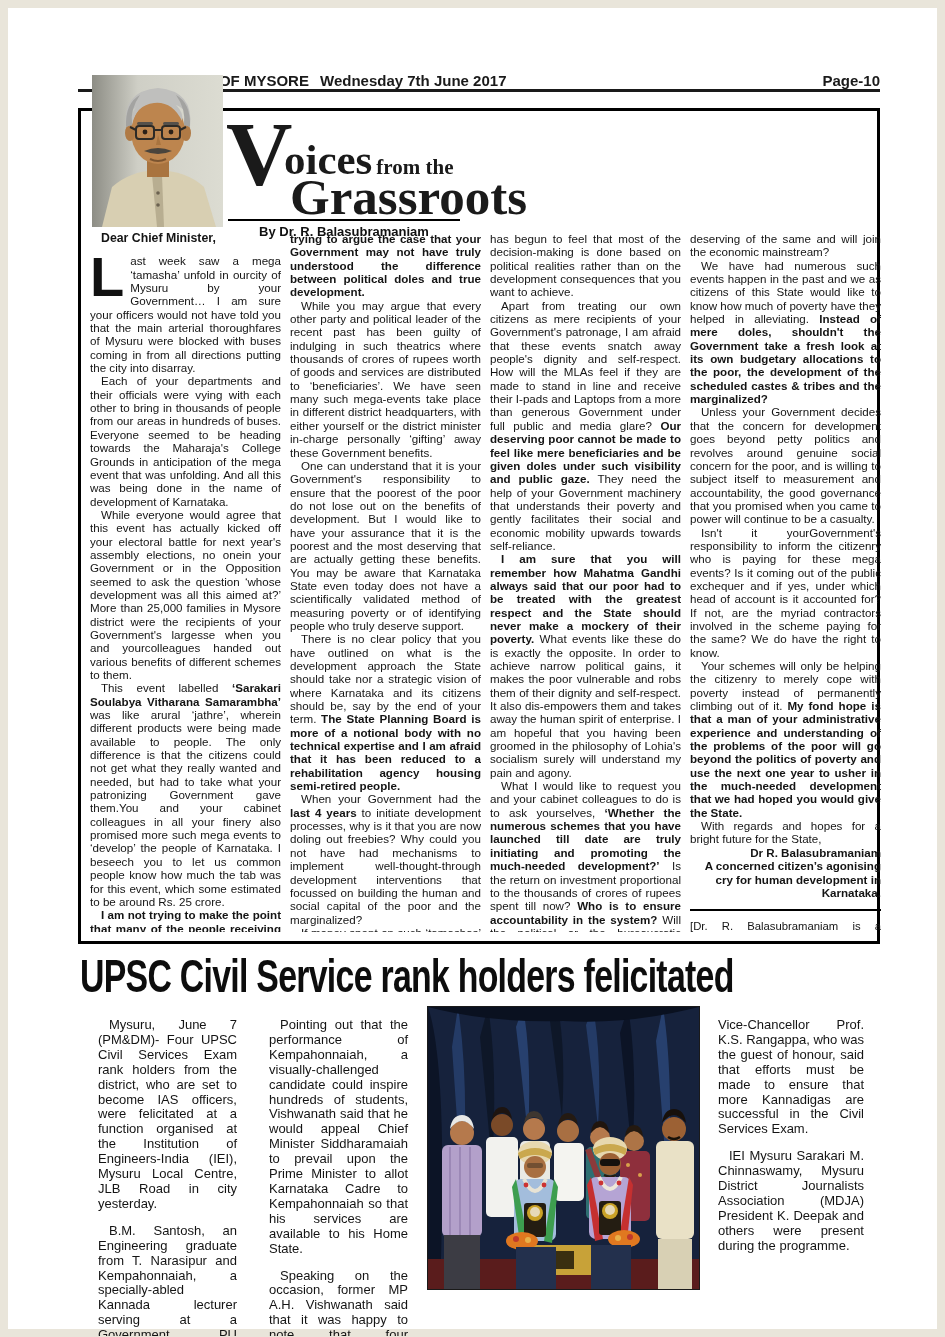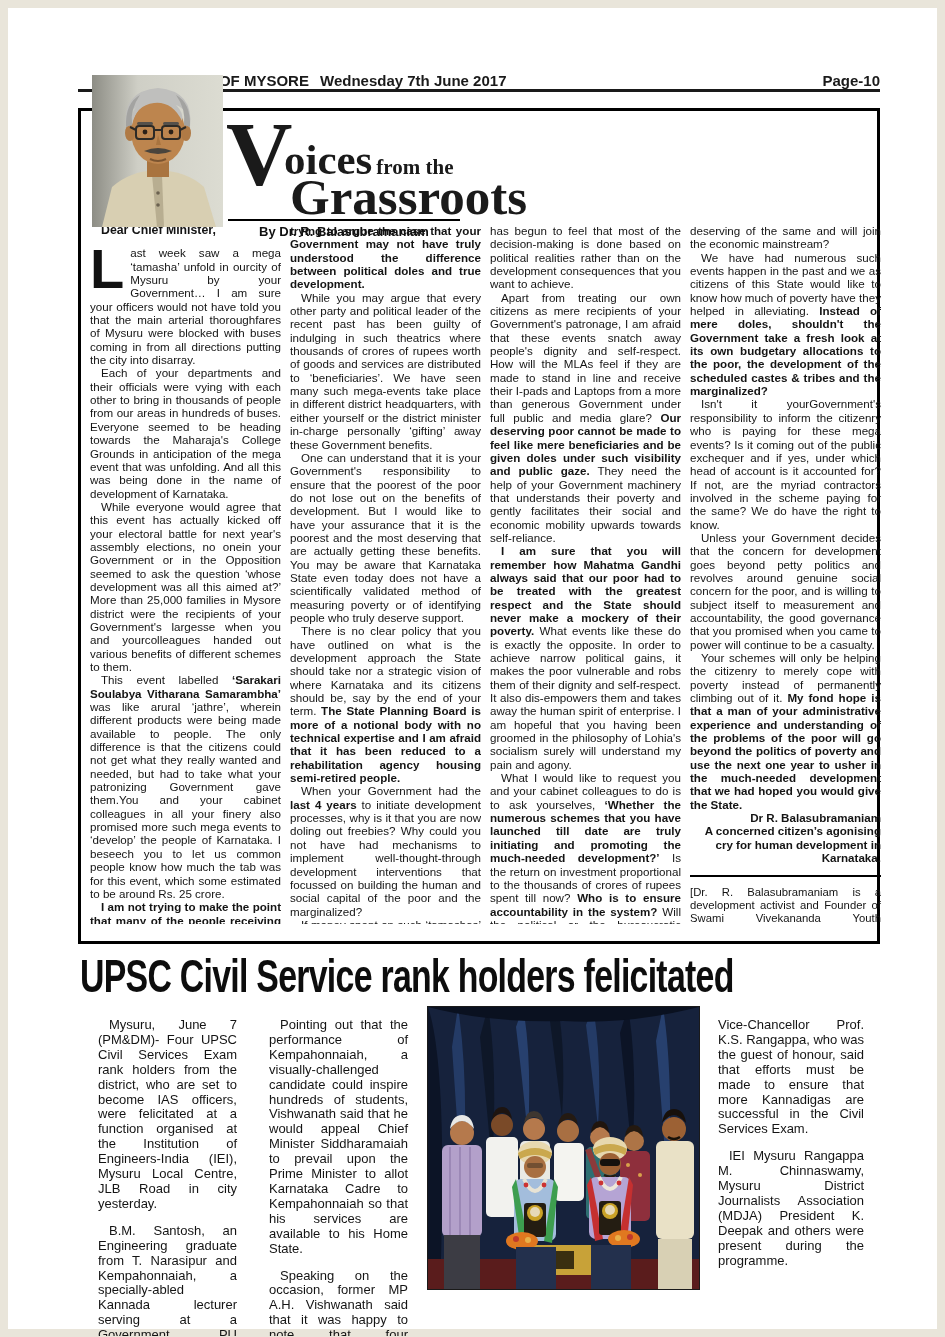--- a/index.html
+++ b/index.html
@@ -39,21 +39,21 @@
   #mast-line2{position:absolute;left:64px;top:56px;font-size:51px;white-space:nowrap;}
   #mast-rule{position:absolute;left:2px;top:107px;width:232px;height:2px;background:#000;}
   #mast-byline{position:absolute;left:2px;top:112px;width:232px;text-align:center;font-weight:bold;font-size:13px;}
   
   #red-headline{position:absolute;right:77px;top:103px;text-align:right;z-index:3;}
   .redline{
     font-weight:bold;font-size:45px;line-height:50px;letter-spacing:-1px;
     transform:scaleX(0.8);transform-origin:100% 50%;white-space:nowrap;
   }
   
-  .lettercol{position:absolute;top:216px;width:191px;height:700px;overflow:hidden;}
+  .lettercol{position:absolute;top:224px;width:191px;height:700px;overflow:hidden;}
   #lcol1{left:82px;} #lcol2{left:282px;} #lcol3{left:482px;} #lcol4{left:682px;}
   #salutation{font-weight:bold;font-size:12.3px;margin:0 0 9px 0;}
   .lettercol p{margin:0;text-align:justify;text-indent:11px;font-size:11.6px;line-height:13.35px;color:#141414;}
   .lettercol p.first,.lettercol p.noindent{text-indent:0;}
   .b{font-weight:bold;text-align:center;}
   .drop{
     float:left;font-weight:bold;font-size:56px;line-height:40px;
     margin:3px 6px 0 0;color:#111;
   }
   .lettercol p.sig{text-align:right;text-indent:0;}
@@ -168,23 +168,24 @@
         <p class="noindent"><span>has begun to feel that most of the decision-making is done based on political realities rather than on the development consequences that you want to achieve.</span></p>
         <p><span>Apart from treating our own citizens as mere recipients of your Government's patronage, I am afraid that these events snatch away people's dignity and self-respect. How will the MLAs feel if they are made to stand in line and receive their I-pads and Laptops from a more than generous Government under full public and media glare? </span><span class="b">Our deserving poor cannot be made to feel like mere beneficiaries and be given doles under such visibility and public gaze.</span><span> They need the help of your Government machinery that understands their poverty and gently facilitates their social and economic mobility upwards towards self-reliance.</span></p>
         <p><span class="b">I am sure that you will remember how Mahatma Gandhi always said that our poor had to be treated with the greatest respect and the State should never make a mockery of their poverty.</span><span> What events like these do is exactly the opposite. In order to achieve narrow political gains, it makes the poor vulnerable and robs them of their dignity and self-respect. It also dis-empowers them and takes away the human spirit of enterprise.  I am hopeful that you having been groomed in the philosophy of Lohia's socialism surely will understand my pain and agony.</span></p>
         <p><span>What I would like to request you and your cabinet colleagues to do is to ask yourselves, </span><span class="b">‘Whether the numerous schemes that you have launched till date are truly initiating and promoting the much-needed development?’</span><span> Is the return on investment proportional to the thousands of crores of rupees spent till now? </span><span class="b">Who is to ensure accountability in the system?</span><span> Will the political or the bureaucratic executive take the responsibility of ensuring that this money will be well spent and every person receiving the benefits is truly</span></p>
       </div>
   </div>
   <div class="lettercol" id="lcol4">
     <div>
         <p class="noindent"><span>deserving of the same and will join the economic mainstream?</span></p>
         <p><span>We have had numerous such events happen in the past and we as citizens of this State would like to know how much of poverty have they helped in alleviating. </span><span class="b">Instead of mere doles, shouldn't the Government take a fresh look at its own budgetary allocations to the poor, the development of the scheduled castes &amp; tribes and the marginalized?</span></p>
+        <p><span>Unless your Government decides that the concern for development goes beyond petty politics and revolves around genuine social concern for the poor, and is willing to subject itself to measurement and accountability, the good governance that you promised when you came to power will continue to be a casualty.</span></p>
         <p><span>Isn't it yourGovernment's responsibility to inform the citizenry who is paying for these mega events? Is it coming out of the public exchequer and if yes, under which head of account is it accounted for? If not, are the myriad contractors involved in the scheme paying for the same? We do have the right to know.</span></p>
-        <p><span>Unless your Government decides that the concern for development goes beyond petty politics and revolves around genuine social concern for the poor, and is willing to subject itself to measurement and accountability, the good governance that you promised when you came to power will continue to be a casualty.</span></p>
         <p><span>Your schemes will only be helping the citizenry to merely cope with poverty instead of permanently climbing out of it. </span><span class="b">My fond hope is that a man of your administrative experience and understanding of the problems of the poor will go beyond the politics of poverty and use the next one year to usher in the much-needed development that we had hoped you would give the State.</span></p>
+        <p><span>With regards and hopes for a bright future for the State,</span></p>
         <p class="sig"><span class="b">Dr R. Balasubramaniam</span></p>
         <p class="sig"><span class="b">A concerned citizen’s agonising cry for human development in Karnataka.</span></p>
         <p class="footnote"><span>[Dr. R. Balasubramaniam is a development activist and Founder of Swami Vivekananda Youth Movement. He can be reached at: drrbalu@gmail.com]</span></p>
       </div>
   </div>
 
   <div id="upsc-headline">UPSC Civil Service rank holders felicitated</div>
 
   <div class="bcol" id="bcol1">
     <div>
@@ -300,17 +301,17 @@
       <ellipse cx="196" cy="232" rx="16" ry="9" fill="#e07820"></ellipse>
         <circle cx="202" cy="230" r="3" fill="#c0392b"></circle>
         <circle cx="190" cy="231" r="3" fill="#e8b14a"></circle>
       <rect x="163" y="238" width="40" height="44" fill="#23304d"></rect>
     </g>
   </svg>
 
   <div class="bcol" id="bcol3">
     <div>
         <p class="noindent"><span>Vice-Chancellor Prof. K.S. Rangappa, who was the guest of honour, said that efforts must be made to ensure that more Kannadigas are successful in the Civil Services Exam.</span></p>
-        <p><span>IEI Mysuru Rangappa M. Chinnaswamy, Mysuru District Journalists Association (MDJA) President K. Deepak and others were present during the programme.</span></p>
+        <p><span>IEI Mysuru Sarakari M. Chinnaswamy, Mysuru District Journalists Association (MDJA) President K. Deepak and others were present during the programme.</span></p>
       </div>
   </div>
 
 </div>
 
 </body></html>

